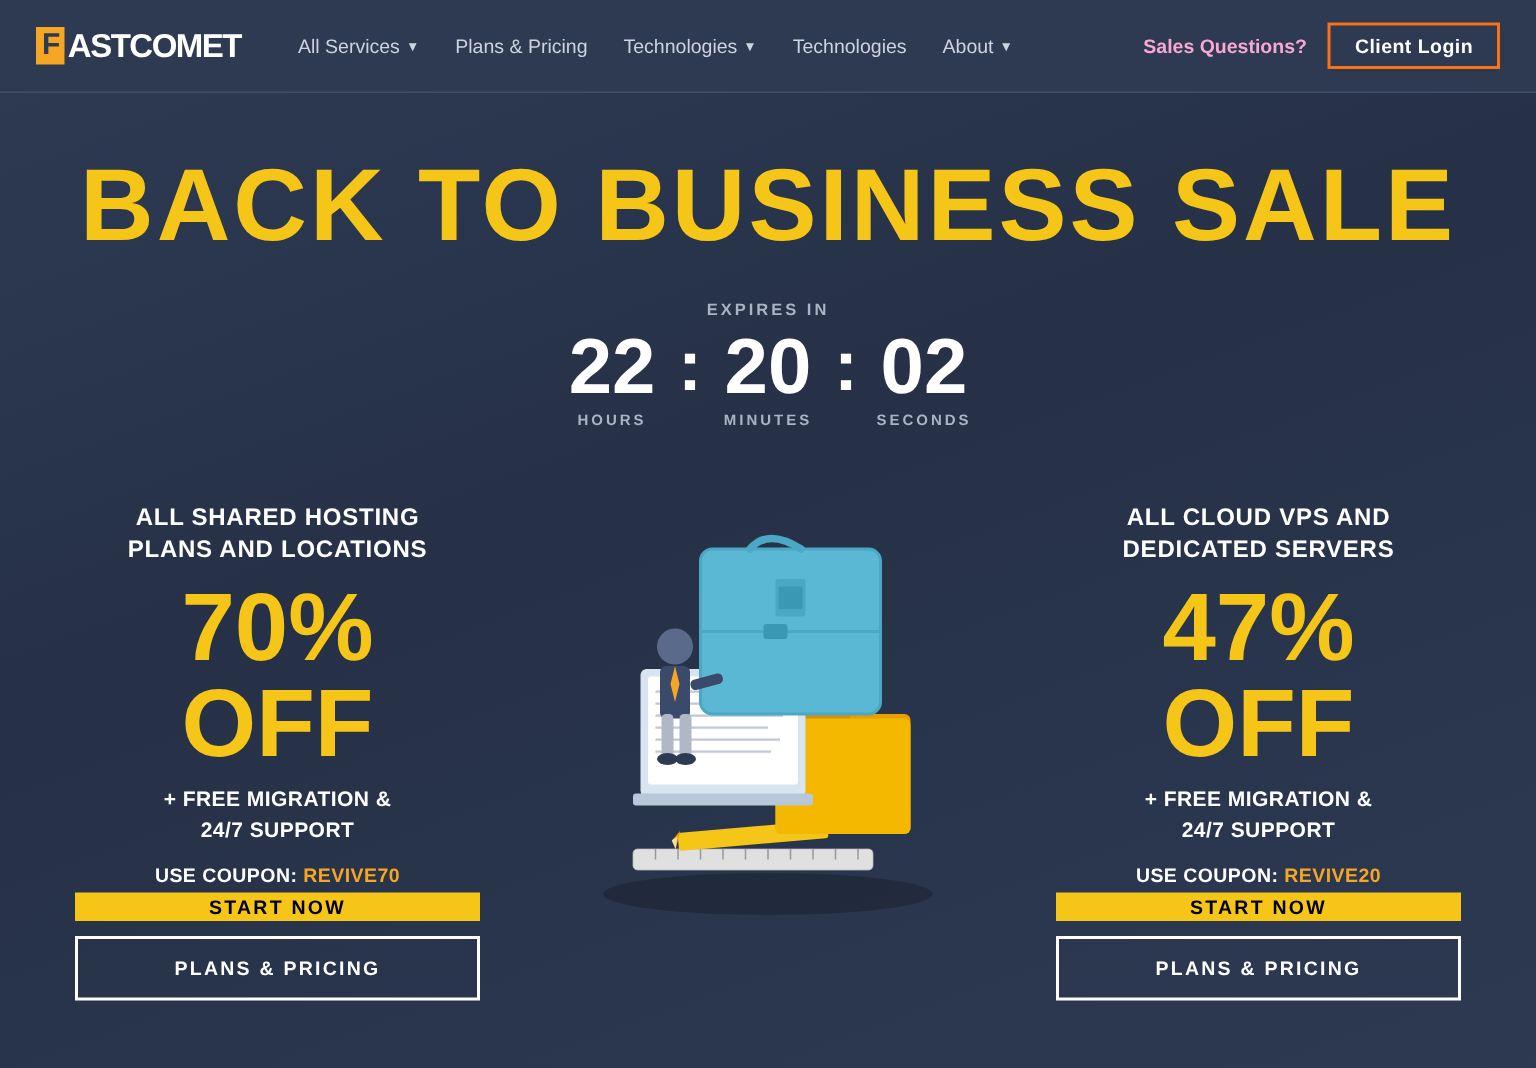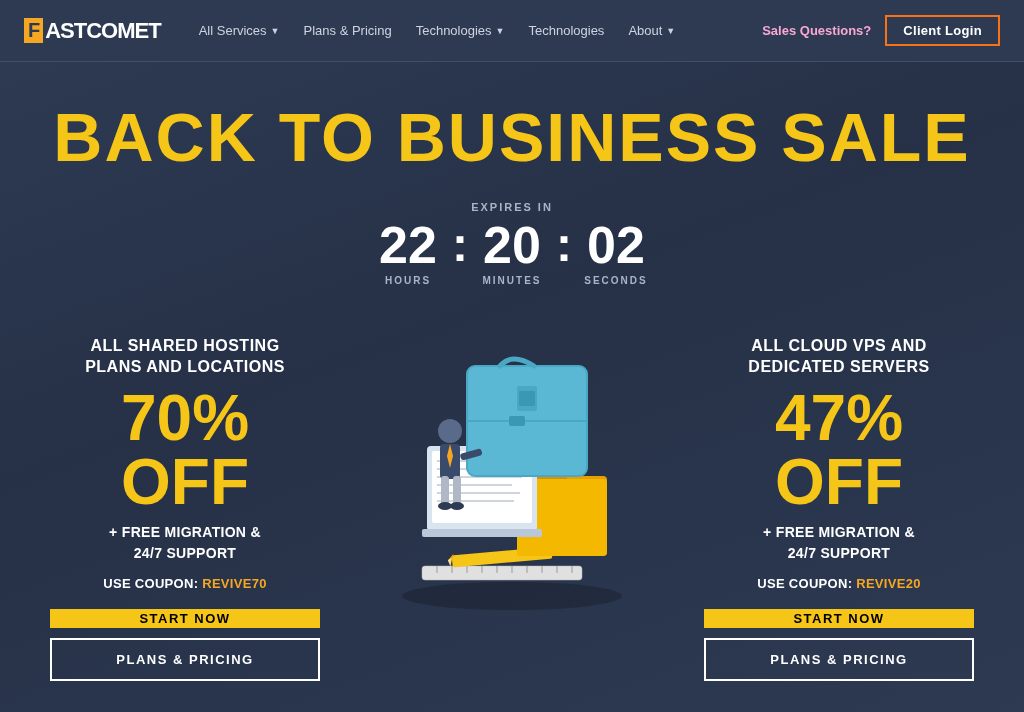--- a/index.html
+++ b/index.html
@@ -187,21 +187,21 @@
       text-transform: uppercase;
       line-height: 1.5;
       margin-bottom: 12px;
       letter-spacing: 0.3px;
     }
     .coupon-line {
       font-size: 13px;
       font-weight: 600;
       color: #ffffff;
       text-transform: uppercase;
-      margin-bottom: 18px;
+      margin-bottom: 4px;
       letter-spacing: 0.3px;
     }
     .coupon-code {
       color: #f5a623;
       font-weight: 800;
     }
     .btn-primary {
       display: block;
       width: 100%;
       background: #f5c518;

